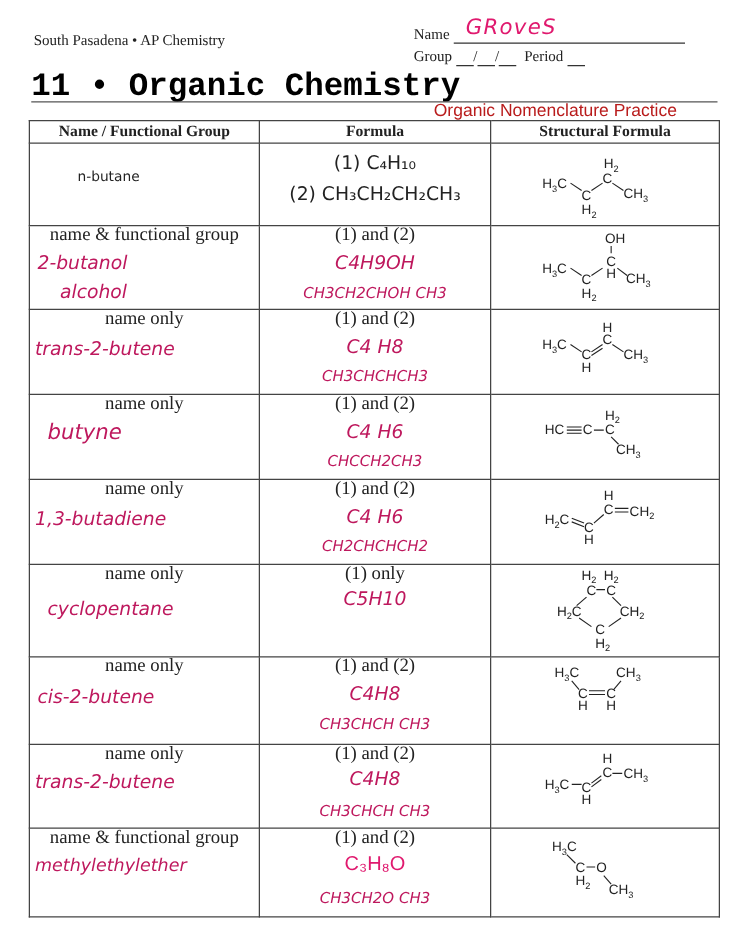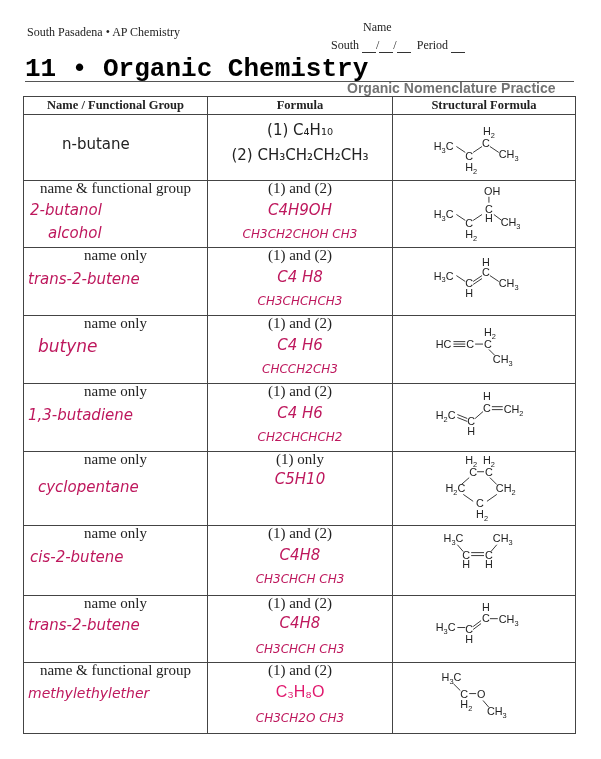--- a/index.html
+++ b/index.html
@@ -1,27 +1,27 @@
 <!DOCTYPE html>
 <html><head>
 <meta charset="utf-8">
 <style>
   html,body{margin:0;padding:0;background:#fff;}
   body{width:601px;height:759px;position:relative;overflow:hidden;font-family:"Liberation Serif",serif;color:#222;}
   .abs{position:absolute;}
   .hdr-school{left:27px;top:25px;font-size:12px;}
   .name-line{left:331px;top:20px;font-size:12px;}
-  .name-line .label{display:inline-block;margin-left:32px;}
+  .name-line .label{display:inline-block;}
   .name-line .uline{display:inline-block;width:185px;border-bottom:1px solid #333;height:14px;vertical-align:bottom;position:relative;margin-left:3px;}
   .name-line .hand{position:absolute;left:10px;top:-8px;font-family:"DejaVu Sans",sans-serif;font-size:17px;color:#e0196e;letter-spacing:1px;font-style:italic;}
   .date-line{left:331px;top:38px;font-size:12px;}
   .blank{display:inline-block;border-bottom:1px solid #333;width:14px;height:11px;vertical-align:bottom;}
   .title{left:25px;top:54px;font-family:Liberation Mono, monospace;font-weight:bold;font-size:26px;color:#000000;}
   .rule{left:25px;top:81px;width:549px;height:0;border-top:1px solid #555;}
-  .subtitle{left:347px;top:80px;font-family:"Liberation Sans",sans-serif;font-weight:bold;font-size:14px;color:#737373;}
+  .subtitle{left:347px;top:80px;font-family:"Liberation Sans",sans-serif;font-weight:normal;font-size:14px;color:#b91c1c;}
   table{position:absolute;left:23px;top:96px;border-collapse:collapse;width:551px;table-layout:fixed;}
   td,th{border:1.3px solid #444;vertical-align:top;padding:0;position:relative;}
   th{font-weight:bold;font-size:12.5px;height:17px;text-align:center;line-height:17px;}
   .c1{width:183px;}.c2{width:184px;}.c3{width:182px;}
   .instr{text-align:center;font-size:15px;line-height:13px;margin-top:1px;}
   .hw{font-family:"DejaVu Sans",sans-serif;color:#be185d;font-style:italic;}
   .hw-black{font-family:"DejaVu Sans",sans-serif;color:#222;}
   .nm{position:absolute;left:6px;font-size:15px;}
   .f1{position:absolute;width:100%;text-align:center;font-size:15px;}
   .f2{position:absolute;width:100%;text-align:center;font-size:12px;}
@@ -30,45 +30,45 @@
   .struct text{font-family:"Liberation Sans",sans-serif;font-size:11px;fill:#222;}
   .struct .sub{font-size:7.5px;}
   .struct line{stroke:#222;stroke-width:0.9;}
 </style>
 </head>
 <body>
 
 <div class="abs hdr-school">South Pasadena • AP Chemistry</div>
 
 <div class="abs name-line">
-  <span class="label">Name</span>
+  <span class="label">Name</span><span class="uline"><span class="hand">GRoveS</span></span>
 </div>
 
 <div class="abs date-line">
-  <span>South</span>
+  <span>Group</span>
   <span class="blank"></span><span>/</span><span class="blank"></span><span>/</span><span class="blank"></span>
   &nbsp;<span>Period</span>
   <span class="blank"></span>
 </div>
 
 <div class="abs title">11 • Organic Chemistry</div>
 <div class="abs rule"></div>
 <div class="abs subtitle">Organic Nomenclature Practice</div>
 
 <table>
   <tbody>
       <tr>
     <th class="c1">Name / Functional Group</th>
     <th class="c2">Formula</th>
     <th class="c3">Structural Formula</th>
   </tr>
 
   <tr style="height:66px">
     <td>
-      <div class="nm hw-black" style="left:38px;top:20px;font-size:15px;">n-butane</div>
+      <div class="nm hw-black" style="left:38px;top:20px;font-size:11px;">n-butane</div>
     </td>
     <td>
       <div class="f1 hw-black" style="top:6px;">(1) C₄H₁₀</div>
       <div class="f1 hw-black" style="top:31px;">(2) CH₃CH₂CH₂CH₃</div>
     </td>
     <td>
       <div class="struct">
         <svg viewBox="0 0 182 66">
           <text x="40" y="36">H<tspan class="sub" dy="3">3</tspan><tspan dy="-3">C</tspan></text>
           <line x1="63" y1="32" x2="72" y2="38"></line>

